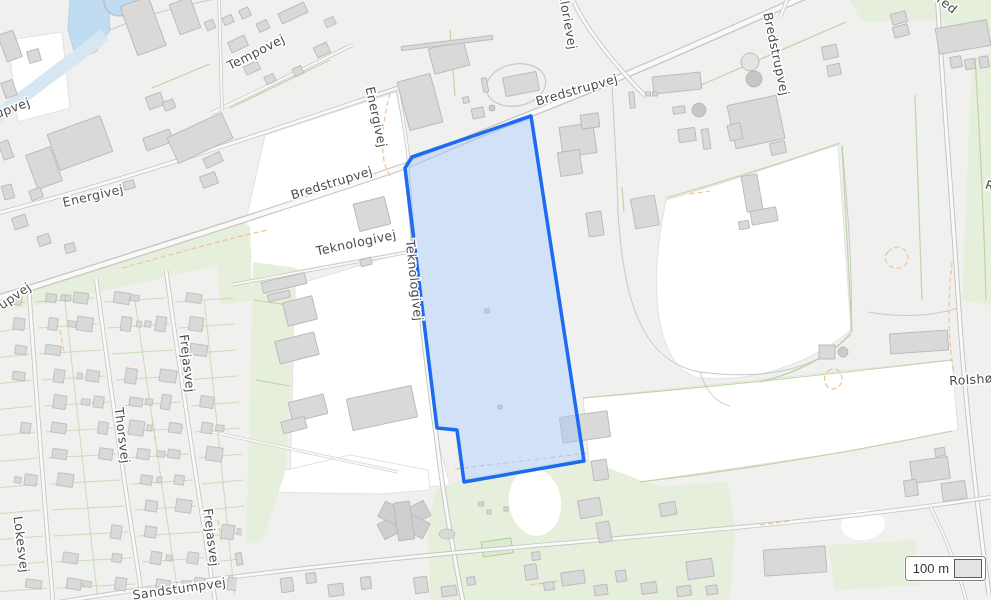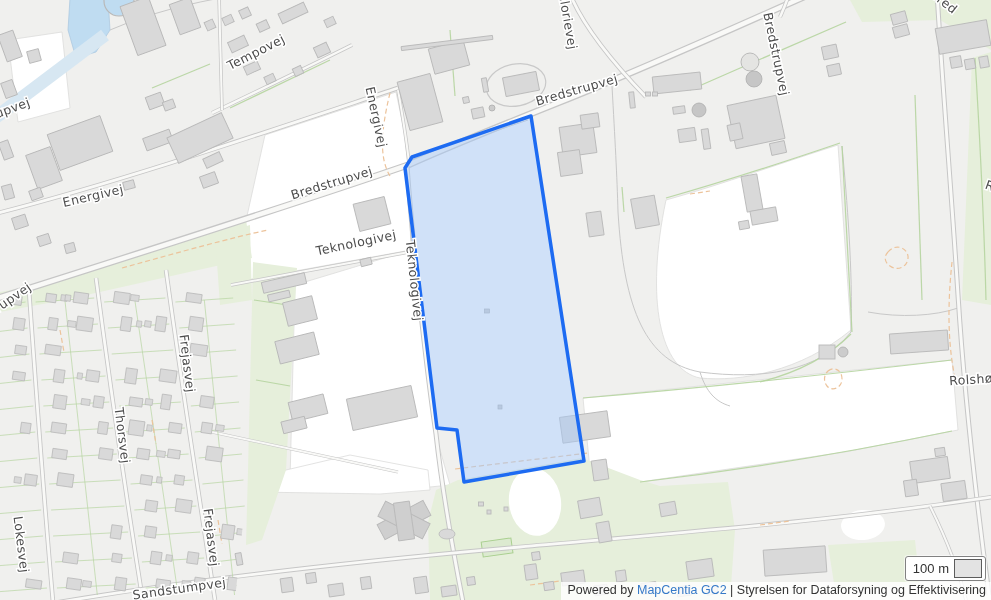--- a/index.html
+++ b/index.html
@@ -397,14 +397,13 @@
         <text x="983" y="383" font-size="12.5" text-anchor="middle" transform="rotate(-4 983 383)" class="street-label">Rolshøjvej</text>
         <text x="992" y="191" font-size="12.5" text-anchor="middle" transform="rotate(20 992 191)" class="street-label">Ro</text>
       </g>
   </svg>
 
   <div id="scalebar">
     <span class="txt">100 m</span>
     <span class="bar"></span>
   </div>
 
-  <div id="attribution"><span>Powered by </span><a href="#">MapCentia GC2</a><span> | </span><span>Styrelsen for Dataforsyning og Effektivisering</span></div>
 </div>
 
 </body></html>

